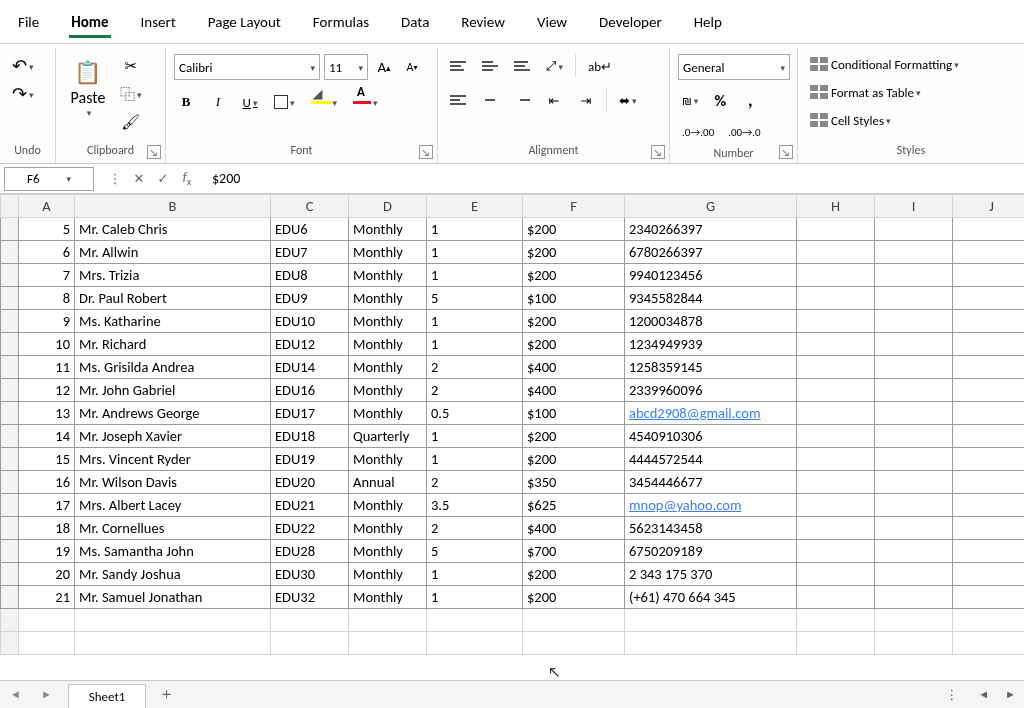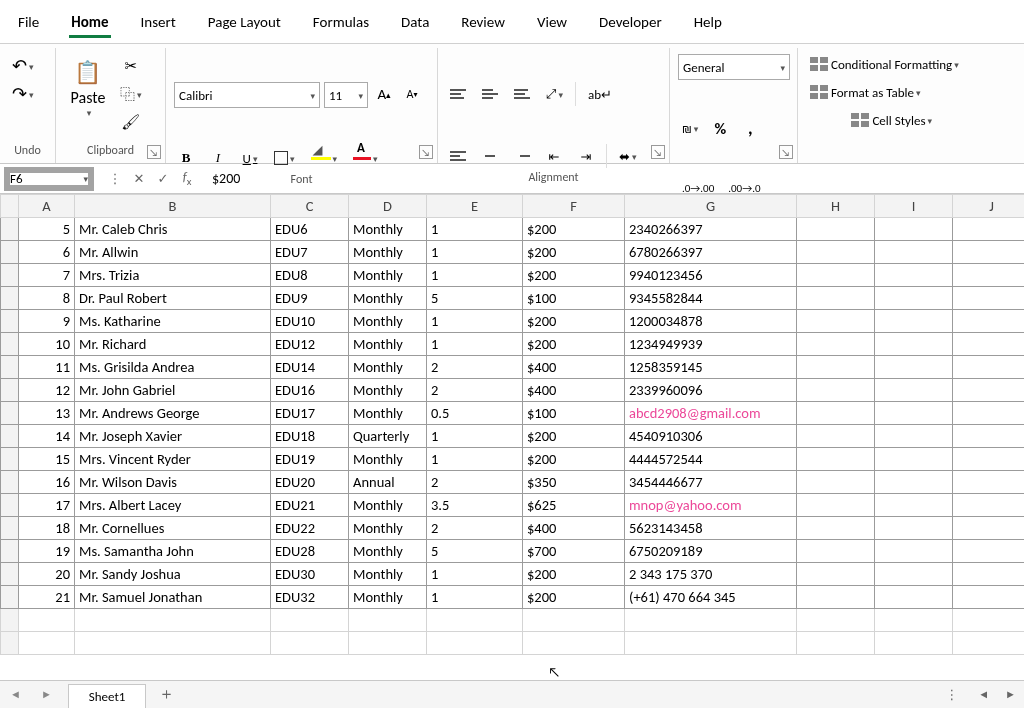--- a/index.html
+++ b/index.html
@@ -9,43 +9,43 @@
   .menubar .item { padding: 10px 16px; cursor: pointer; font-size: 15px; color: #000;}
   .menubar .item.active { font-weight: 700; position: relative; }
   .menubar .item.active::after { content: ""; position: absolute; left: 14px; right: 14px; bottom: 3px; height: 3px; background: #107c41; }
   
   .ribbon { display: flex; height: 120px; border-bottom: 1px solid #c8c8c8; padding: 4px 0 0 0; background: #fdfdfd;}
   .group { display: flex; flex-direction: column; border-right: 1px solid #d8d8d8; padding: 2px 8px 2px 8px; position: relative;}
   .group-body { flex: 1; display: flex; align-items: flex-start; gap: 4px;}
   .group-label { text-align: center; font-size: 12px; color: #555; padding: 2px 0 4px; position: relative;}
   .group-launch { position: absolute; right: 4px; bottom: 4px; font-size: 10px; color: #666; border: 1px solid #999; width: 14px; height: 14px; display: flex; align-items: center; justify-content: center; cursor: pointer;}
   .col { display: flex; flex-direction: column; gap: 4px;}
-  .rowline { display: flex; gap: 4px; margin-top: 28px;}
+  .rowline { display: flex; align-items: center; gap: 4px;}
   .btn { display: inline-flex; align-items: center; justify-content: center; height: 24px; min-width: 24px; padding: 0 4px; cursor: pointer; border-radius: 2px;}
   .drop { font-size: 9px; color: #555; margin-left: 2px;}
   select, .combo { height: 26px; border: 1px solid #aaa; font-size: 13px; background: #fff; padding: 0 4px;}
   .combo { display: inline-flex; align-items: center; justify-content: space-between;}
   .bigbtn { display: flex; flex-direction: column; align-items: center; justify-content: center; width: 48px; height: 70px; cursor: pointer;}
   .bigbtn .ic { font-size: 28px;}
   .bigbtn .lbl { font-size: 16px;}
   
   .fbar { display: flex; align-items: center; height: 30px; border-bottom: 1px solid #c8c8c8;}
-  .namebox { width: 90px; height: 24px; border: 6px solid #a3a3a3; margin: 0 4px; padding: 2px 0; font-size: 13px; display: flex; align-items: center; justify-content: space-between;}
+  .namebox { width: 90px; height: 24px; border: 1px solid #a3a3a3; margin: 0 4px; padding: 2px 22px; font-size: 13px; display: flex; align-items: center; justify-content: space-between;}
   .fx-icons { display: flex; align-items: center; gap: 2px; padding: 0 6px; color: #666;}
   .fx-icons span { width: 22px; text-align: center; cursor: pointer;}
   .formula-input { flex: 1; padding: 2px 8px; font-size: 14px;}
   
   .grid-wrap { position: absolute; top: 194px; bottom: 28px; left: 0; right: 0; overflow: hidden;}
   .grid { border-collapse: collapse; table-layout: fixed; width: 100%;}
   .grid th, .grid td { border: 1px solid #d4d4d4; height: 23px; padding: 0 4px; font-size: 14.5px; white-space: nowrap; overflow: hidden;}
   .grid th { background: #f3f3f3; font-weight: normal; text-align: center; color: #444;}
   .grid .rowhead { background: #f3f3f3; text-align: center; color: #444; width: 32px;}
   .corner { background: #f3f3f3;}
   .data-region td { border: 1px solid #9b9b9b;}
-  .link { color: #ec4899; }
+  .link { color: #3b82f6; text-decoration: underline;}
   .num { text-align: right;}
   .left { text-align: left;}
   .colA { width: 56px;}
   .colB { width: 196px;}
   .colC { width: 78px;}
   .colD { width: 78px;}
   .colE { width: 96px;}
   .colF { width: 102px;}
   .colG { width: 172px;}
   .colH,.colI,.colJ { width: 78px;}
@@ -276,27 +276,28 @@
       <div class="btn" style="justify-content:flex-start;width:190px">
         <span class="square-grid"></span>&nbsp;
         <span>Conditional Formatting</span>
         <span class="drop">▾</span>
       </div>
       <div class="btn" style="justify-content:flex-start;width:170px">
         <span class="square-grid"></span>&nbsp;
         <span>Format as Table</span>
         <span class="drop">▾</span>
       </div>
-      <div class="btn" style="justify-content:flex-end;width:130px">
+      <div class="btn" style="justify-content:flex-start;width:130px">
         <span class="square-grid"></span>&nbsp;
         <span>Cell Styles</span>
         <span class="drop">▾</span>
       </div>
     </div>
       </div>
+    <div class="group-label">Styles</div>
   </div>
 </div>
 
 <div class="fbar">
   <div class="namebox">
     <span>F6</span>
     <span class="drop">▾</span>
   </div>
   <div class="fx-icons">
     <span>⋮</span>

